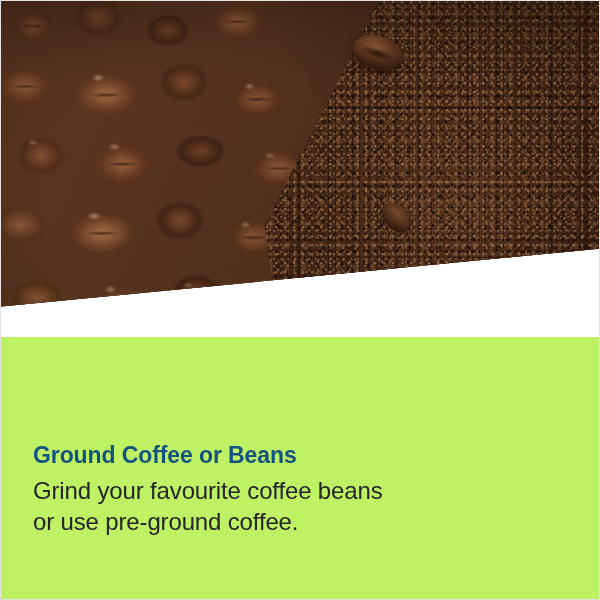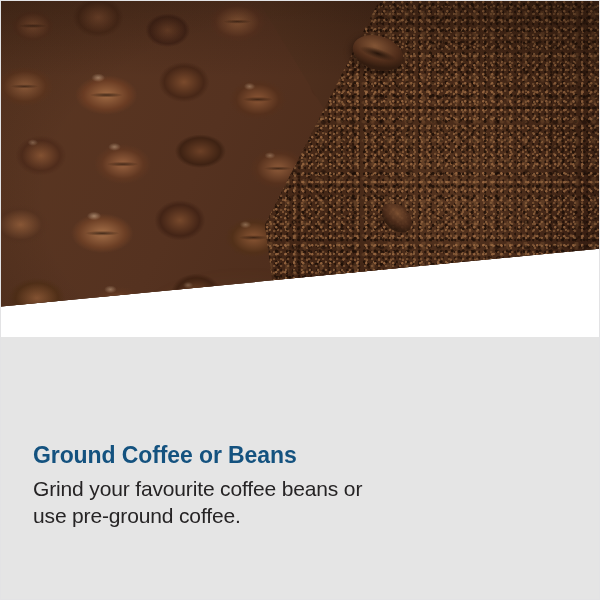--- a/index.html
+++ b/index.html
@@ -259,21 +259,21 @@
       radial-gradient(ellipse 78% 78% at 48% 46%, rgba(0,0,0,0) 52%, rgba(20,10,4,.34) 100%);
   }
 
   
   .caption {
     position: absolute;
     left: 0;
     right: 0;
     bottom: 0;
     height: 262px;
-    background: #e5e5e5;
+    background: #bef264;
   }
 
   .caption-inner {
     position: absolute;
     left: 32px;
     top: 106px;
     right: 28px;
   }
 
   .headline {
@@ -282,21 +282,21 @@
     font-size: 23px;
     font-weight: bold;
     line-height: 1.12;
     letter-spacing: -0.1px;
     color: #14527f;
   }
 
   .body-text {
     margin: 0;
     font-family: "Liberation Sans", sans-serif;
-    font-size: 21px;
+    font-size: 24px;
     font-weight: normal;
     line-height: 1.30;
     letter-spacing: -0.15px;
     color: #262425;
     max-width: 360px;
   }
 </style>
 </head>
 <body>
 

